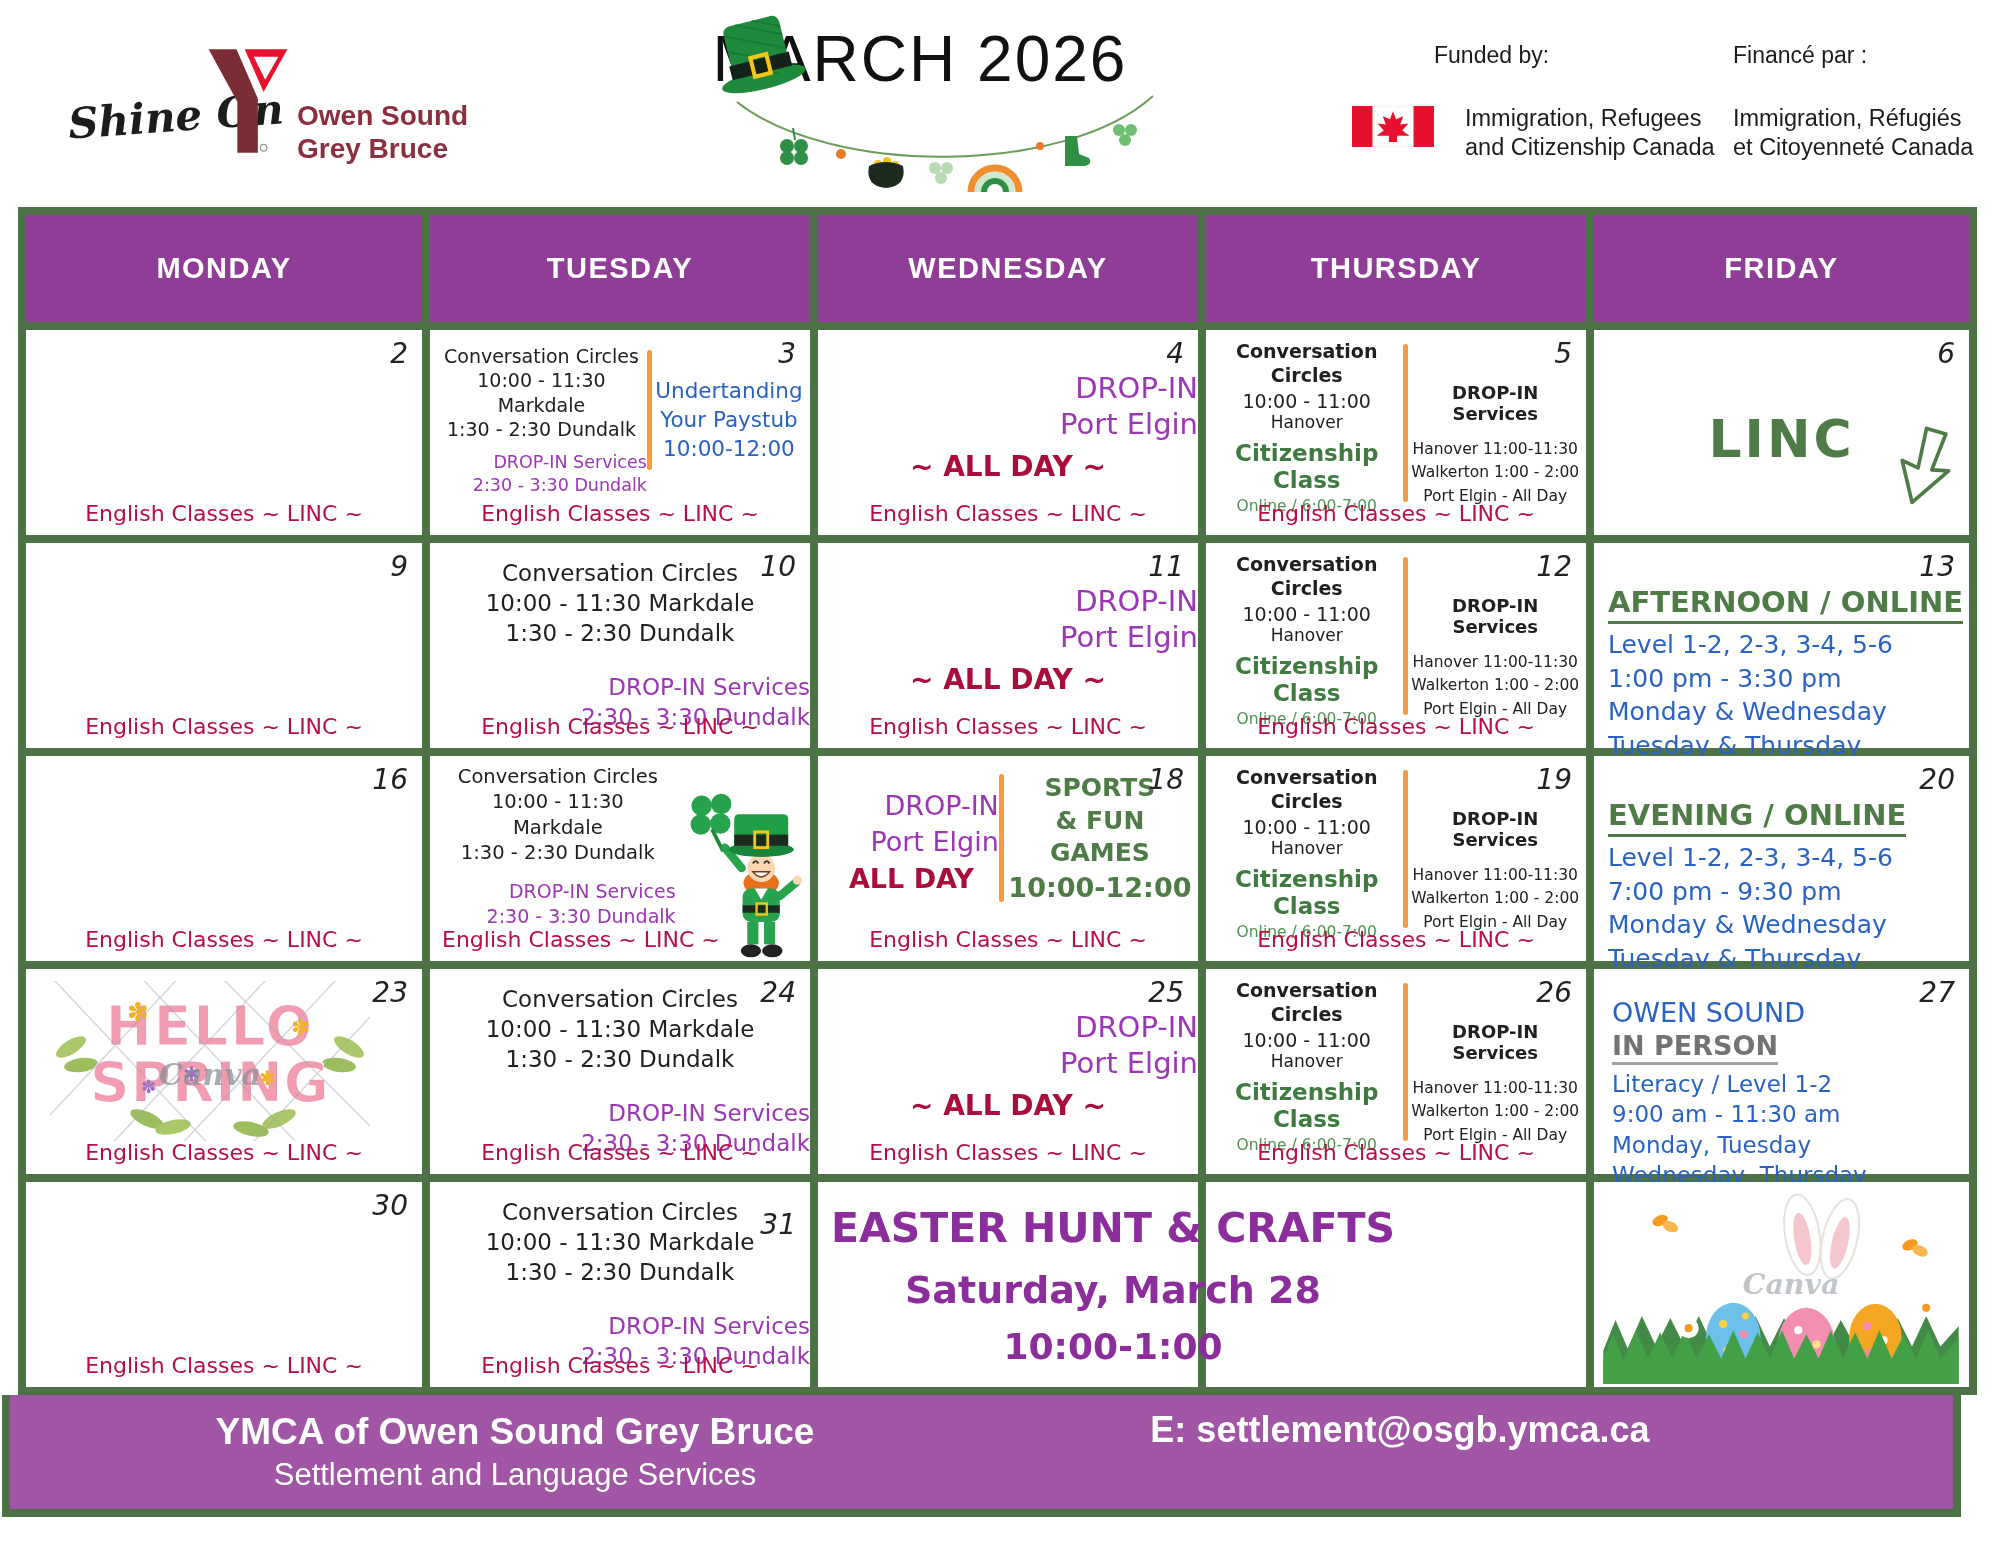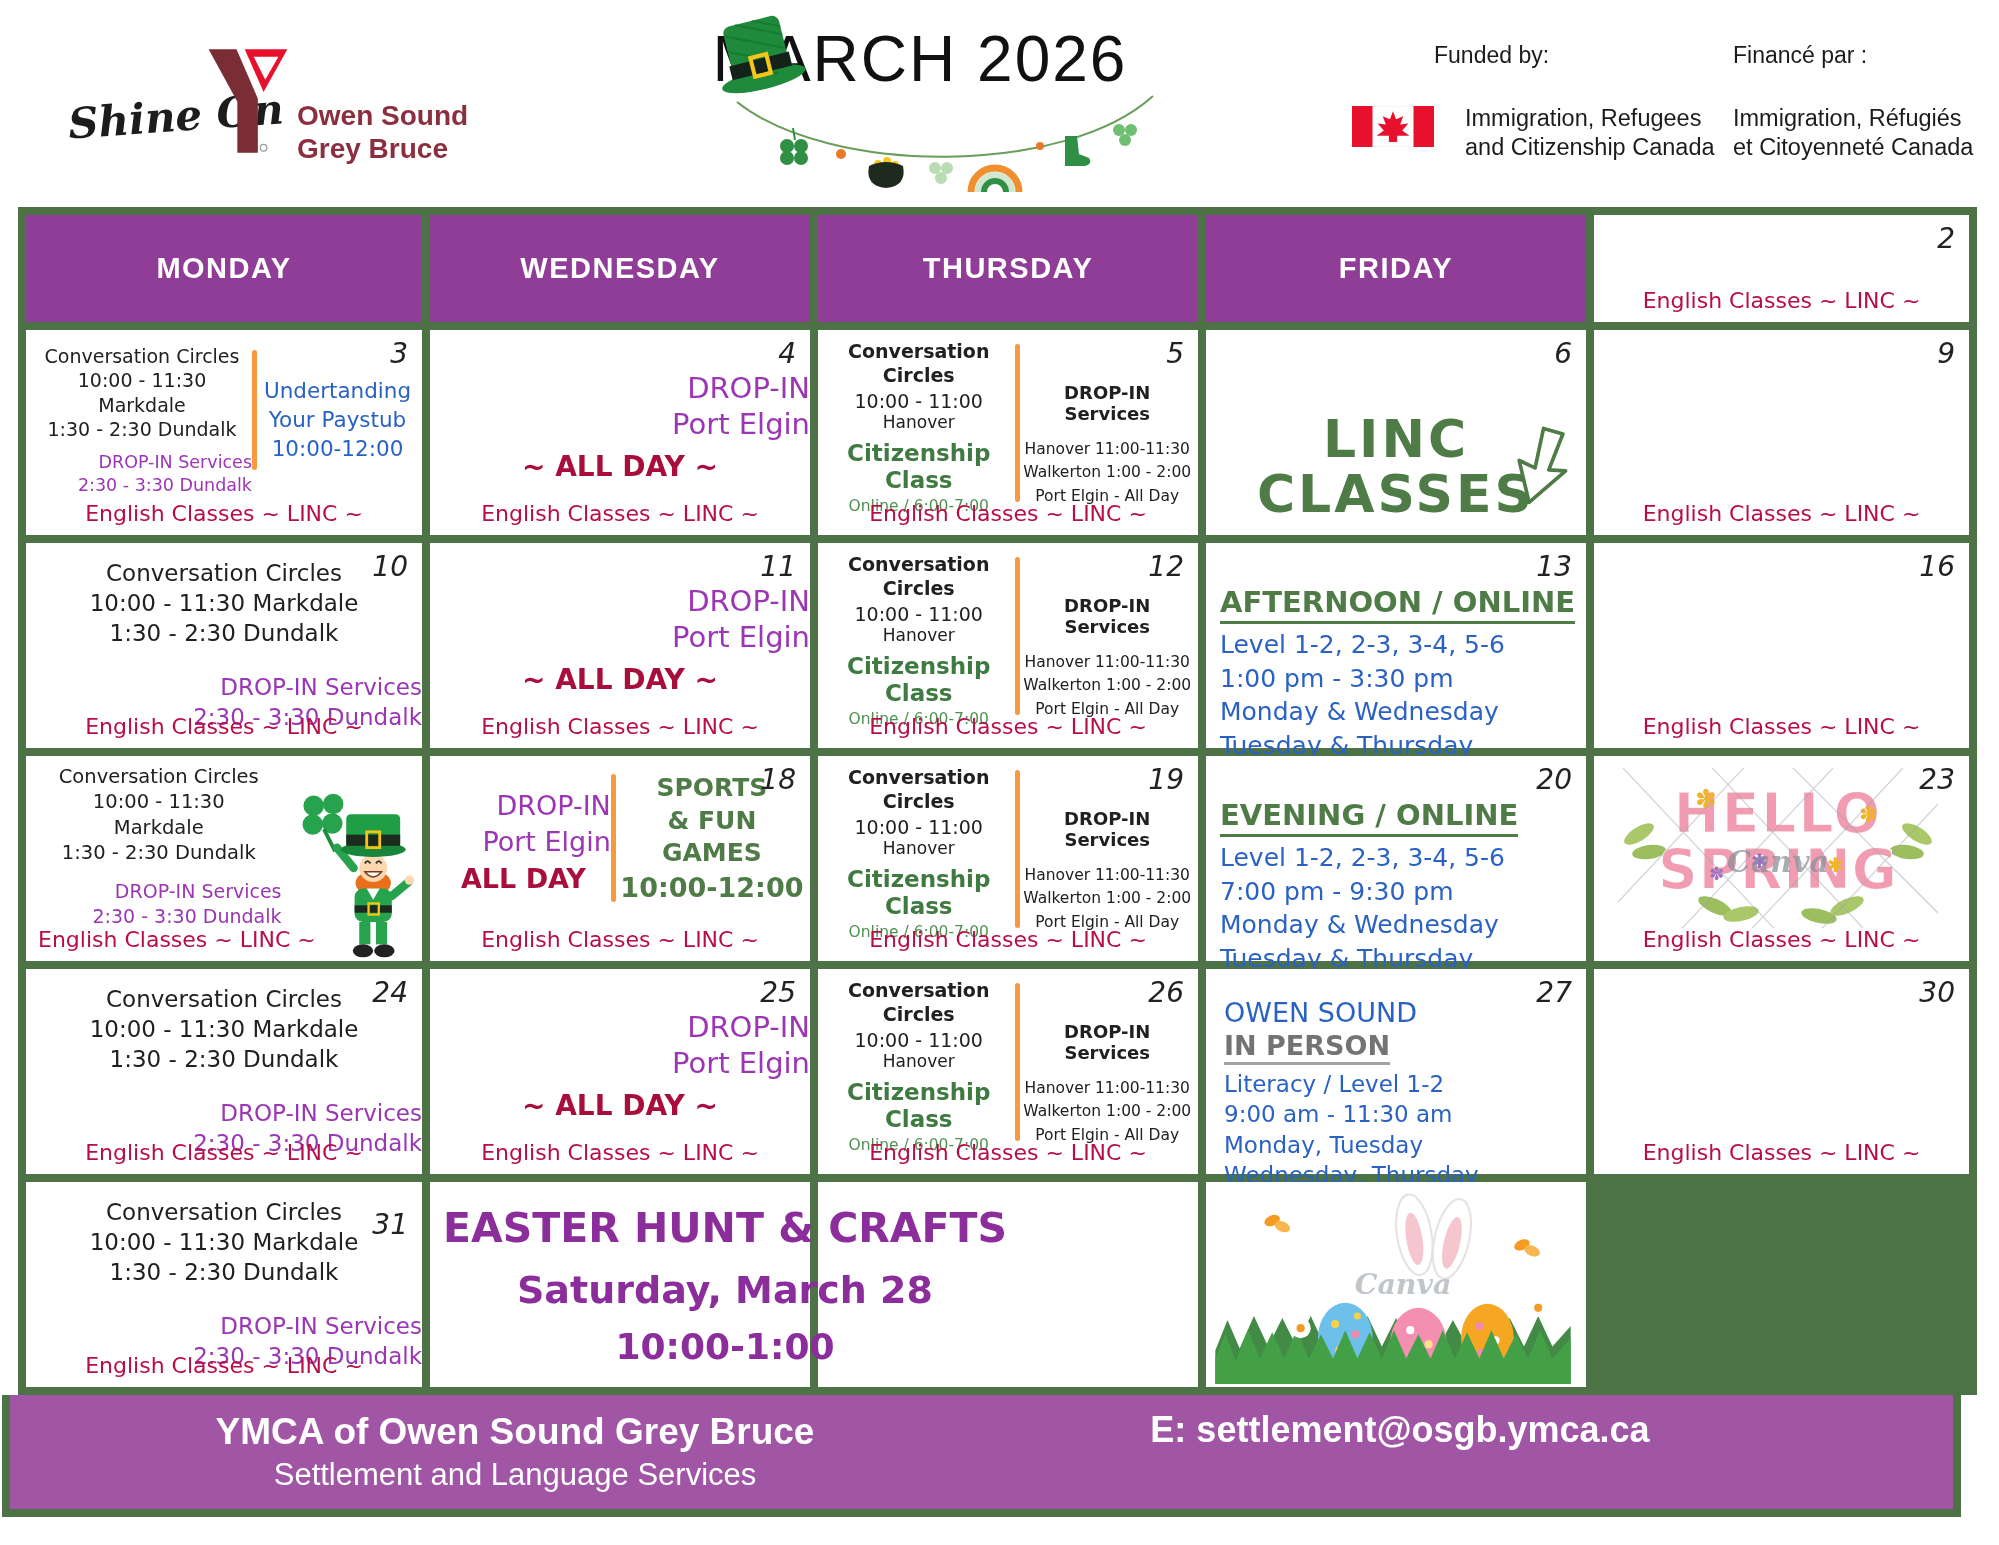--- a/index.html
+++ b/index.html
@@ -176,20 +176,21 @@
   <div>and Citizenship Canada</div>
 </div>
 <div class="abs funding-org" style="left:1733px;top:104px;">
   <div>Immigration, Réfugiés</div>
   <div>et Citoyenneté Canada</div>
 </div>
 
 <div class="abs calendar">
 
   <div class="dayhead">MONDAY</div>
+  <div class="dayhead">TUESDAY</div>
   <div class="dayhead">WEDNESDAY</div>
   <div class="dayhead">THURSDAY</div>
   <div class="dayhead">FRIDAY</div>
 
   <div class="cell">
     <div class="num">2</div>
     <div class="linc-bottom">English Classes ~ LINC ~</div>
   </div>
 
   <div class="cell">
@@ -247,21 +248,20 @@
         </div>
       </div>
     </div>
     <div class="linc-bottom">English Classes ~ LINC ~</div>
   </div>
 
   <div class="cell">
     <div class="num">6</div>
     <div class="fri-linc">
       <div>LINC</div>
-      <div>CLASSES</div>
     </div>
     <svg class="abs" style="right:12px;bottom:26px;transform:rotate(16deg);" width="64" height="84" viewBox="0 0 70 90">
       <path d="M25,4 L47,4 L43,46 L61,42 L32,86 L9,45 L28,48 Z" fill="#ffffff" stroke="#4e7b46" stroke-width="4" stroke-linejoin="round"></path>
     </svg>
   </div>
 
   <div class="cell">
     <div class="num">9</div>
     <div class="linc-bottom">English Classes ~ LINC ~</div>
   </div>

